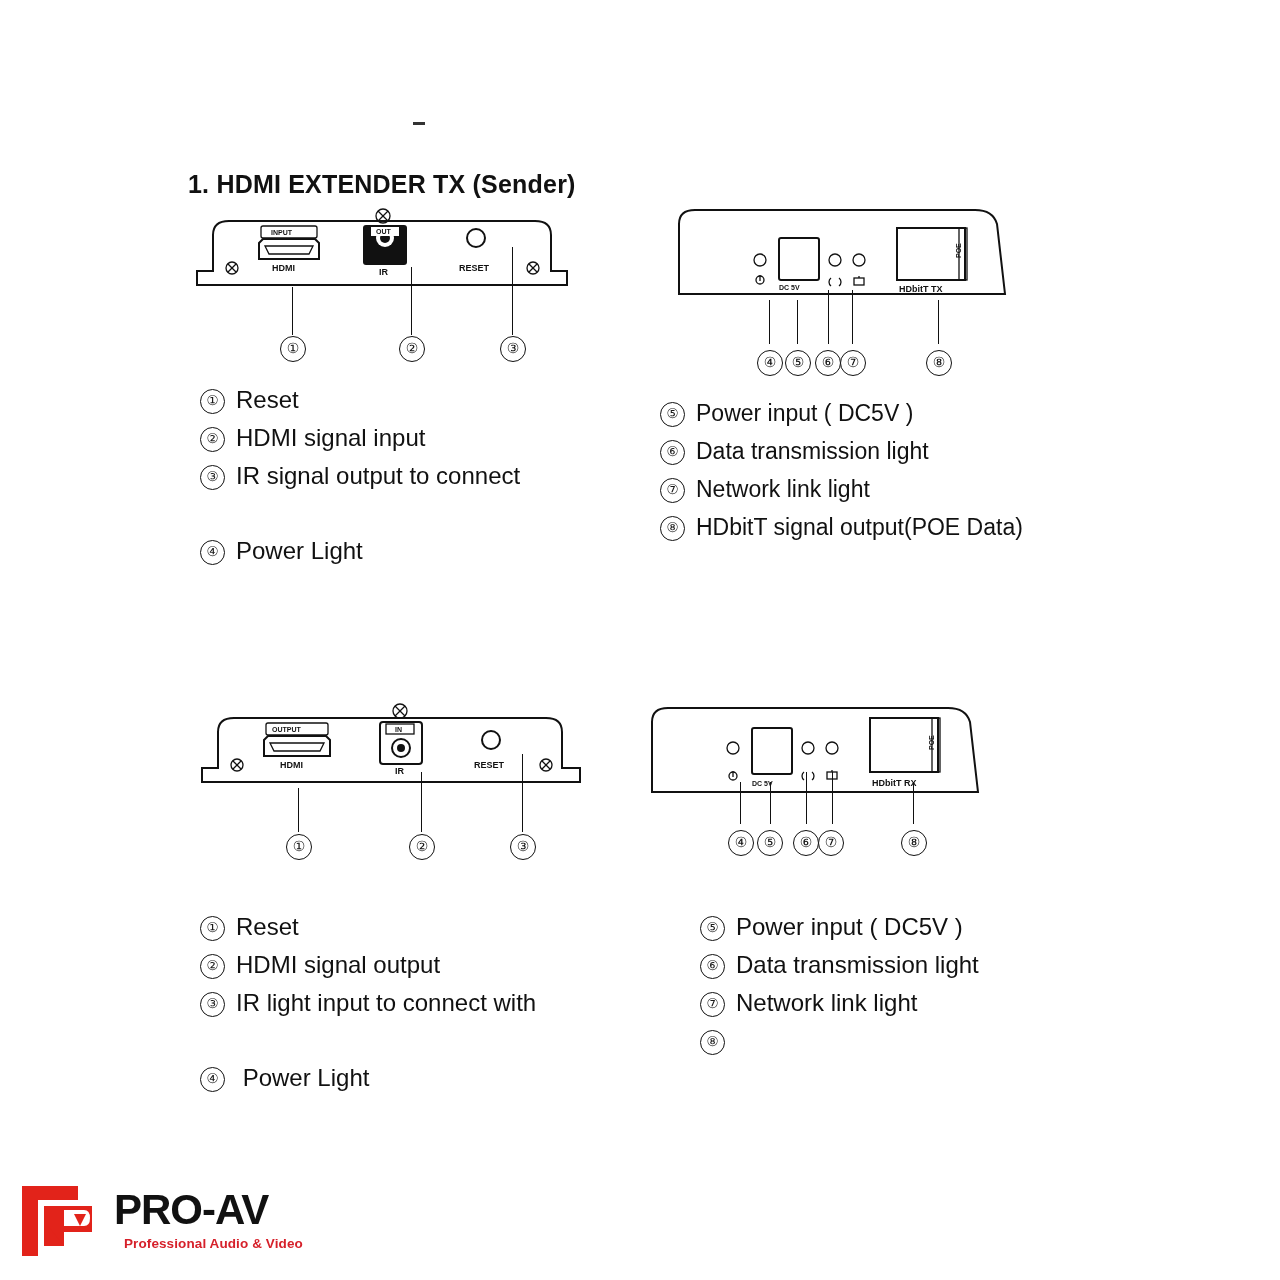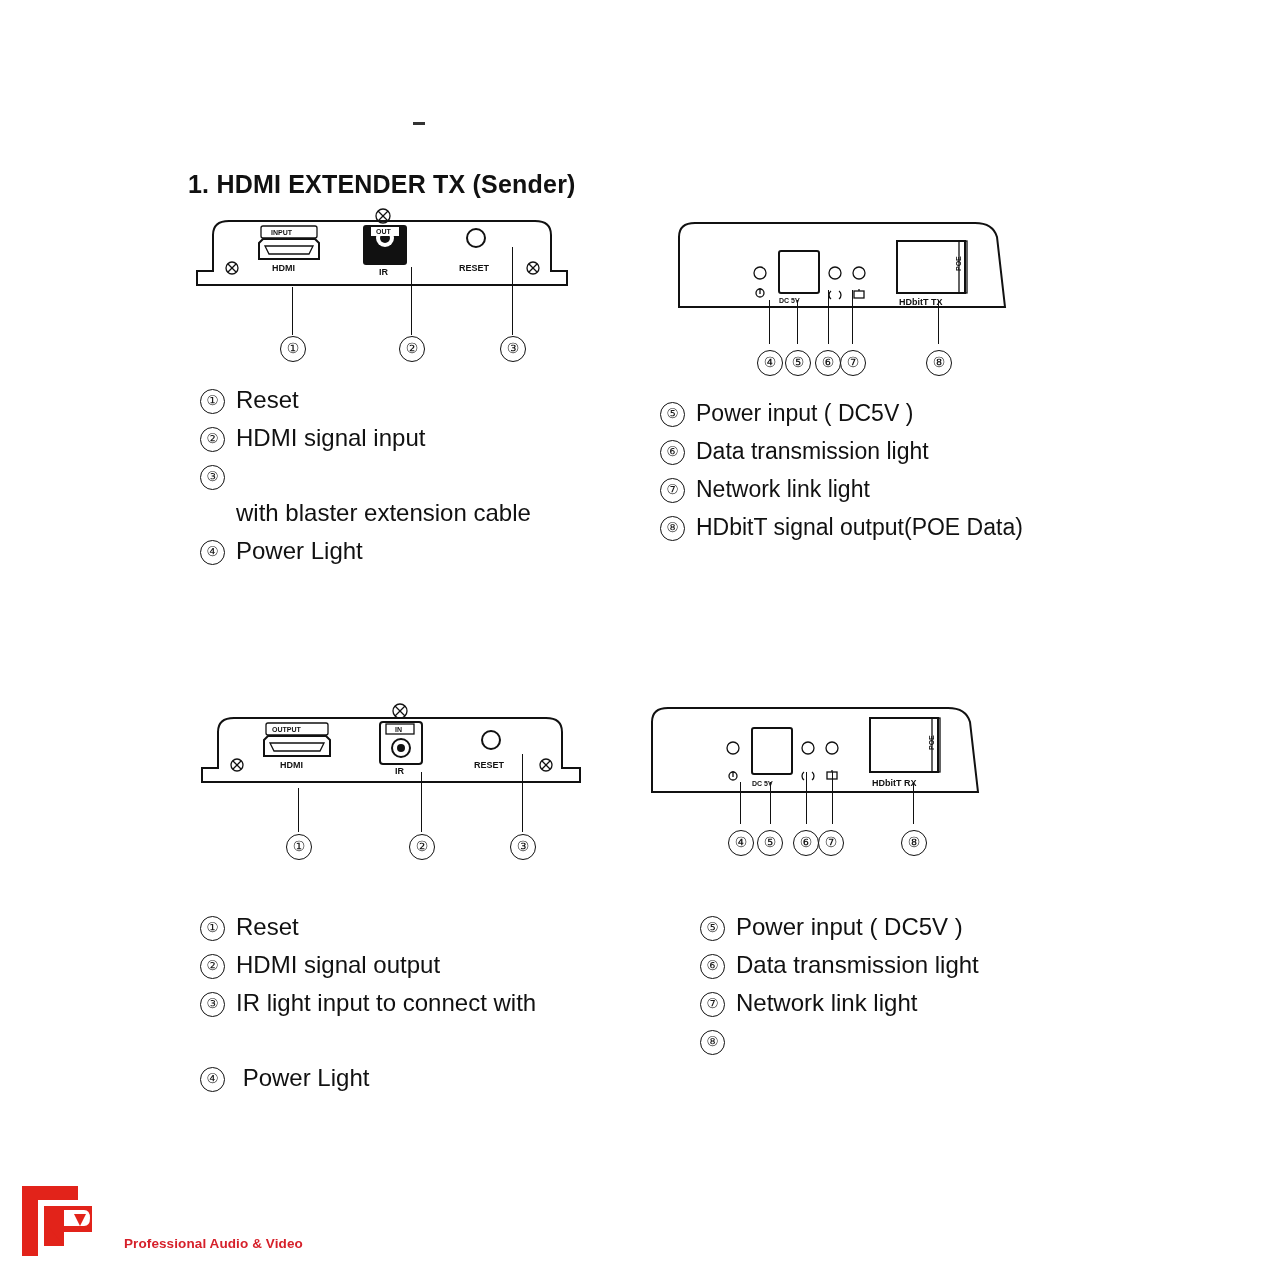--- a/index.html
+++ b/index.html
@@ -190,21 +190,21 @@
     </svg>
   </div>
 
   <div class="leader" style="left:292px; top:287px; height:48px;"></div>
   <div class="leader" style="left:411px; top:267px; height:68px;"></div>
   <div class="leader" style="left:512px; top:247px; height:88px;"></div>
   <div class="callout" style="left:280px; top:336px;">①</div>
   <div class="callout" style="left:399px; top:336px;">②</div>
   <div class="callout" style="left:500px; top:336px;">③</div>
 
-  <div class="device" style="left:675px; top:215px;">
+  <div class="device" style="left:675px; top:202px;">
     <svg width="360" height="100" viewBox="0 0 360 100">
       <path class="stroke" d="M4,92 L4,22 Q4,8 20,8 L300,8 Q318,8 322,22 L330,92 Z"></path>
       <line class="stroke" x1="4" y1="92" x2="330" y2="92"></line>
 
       <circle class="stroke-thin" cx="85" cy="58" r="6"></circle>
       <circle class="stroke-thin" cx="85" cy="78" r="4"></circle>
       <path class="stroke-thin" d="M85,73 L85,79"></path>
 
       <rect class="stroke" x="104" y="36" width="40" height="42" rx="2"></rect>
       <text class="port-label-sm" x="104" y="88">DC 5V</text>
@@ -237,24 +237,24 @@
     <div class="legend-row">
       <div class="legend-num">①</div>
       <div class="legend-text">Reset</div>
     </div>
     <div class="legend-row">
       <div class="legend-num">②</div>
       <div class="legend-text">HDMI signal input</div>
     </div>
     <div class="legend-row">
       <div class="legend-num">③</div>
+      <div class="legend-text">IR signal output to connect</div>
     </div>
     <div class="legend-row">
       <div class="legend-num blank"></div>
-      <div class="legend-text">with blaster extension cable</div>
     </div>
     <div class="legend-row">
       <div class="legend-num">④</div>
       <div class="legend-text">Power Light</div>
     </div>
   </div>
 
   <div class="legend small" style="left:660px; top:398px; width:560px;">
     <div class="legend-row">
       <div class="legend-num">⑤</div>
@@ -389,16 +389,17 @@
   </div>
 
   <div class="logo-wrap">
     <svg class="logo-mark" width="92" height="82" viewBox="0 0 92 82">
       <path d="M4,6 L60,6 L60,20 L20,20 L20,76 L4,76 Z" fill="#e2231a"></path>
       <path d="M26,26 L74,26 L74,52 L46,52 L46,66 L26,66 Z" fill="#e2231a"></path>
       <path d="M46,30 L66,30 Q72,30 72,38 Q72,46 66,46 L46,46 Z" fill="#ffffff"></path>
       <path d="M30,46 L46,66 L30,66 Z" fill="#e2231a"></path>
       <path d="M56,34 L68,34 L62,46 Z" fill="#e2231a"></path>
     </svg>
+    <div class="logo-text">PRO-AV</div>
     <div class="logo-sub">Professional Audio &amp; Video</div>
   </div>
 
 </div>
 
 </body></html>

